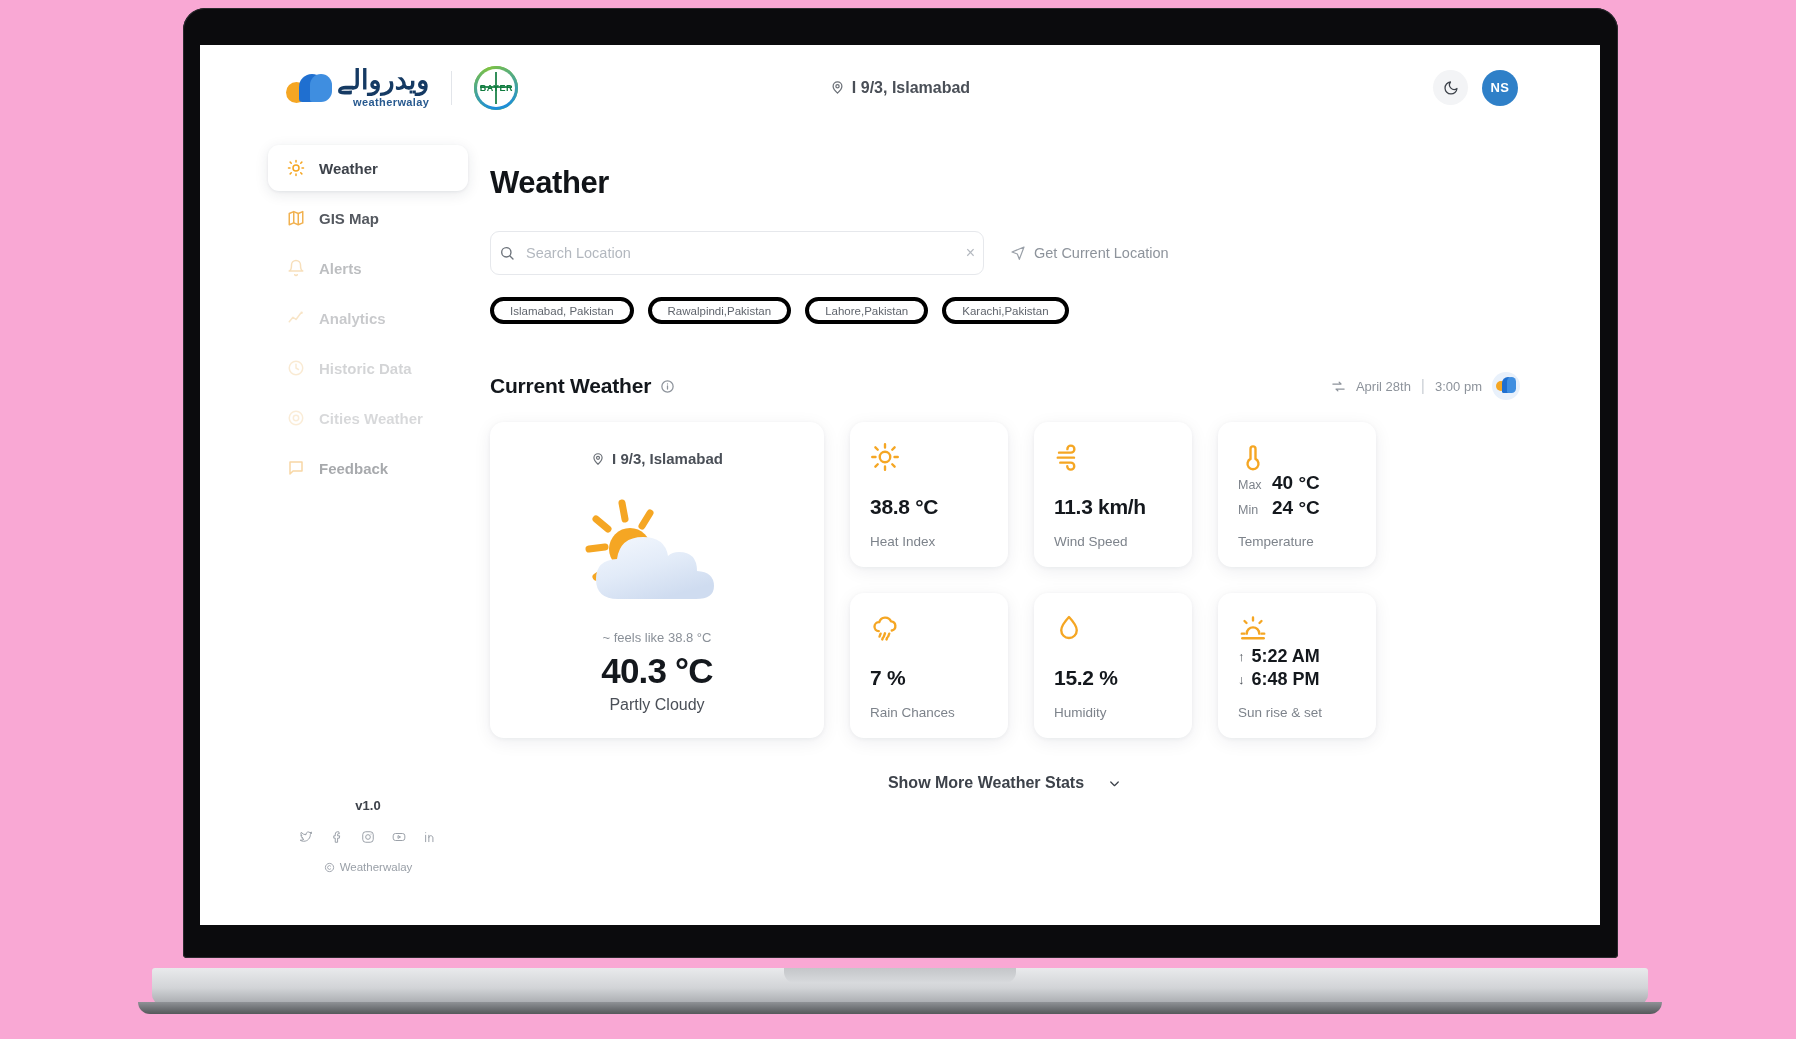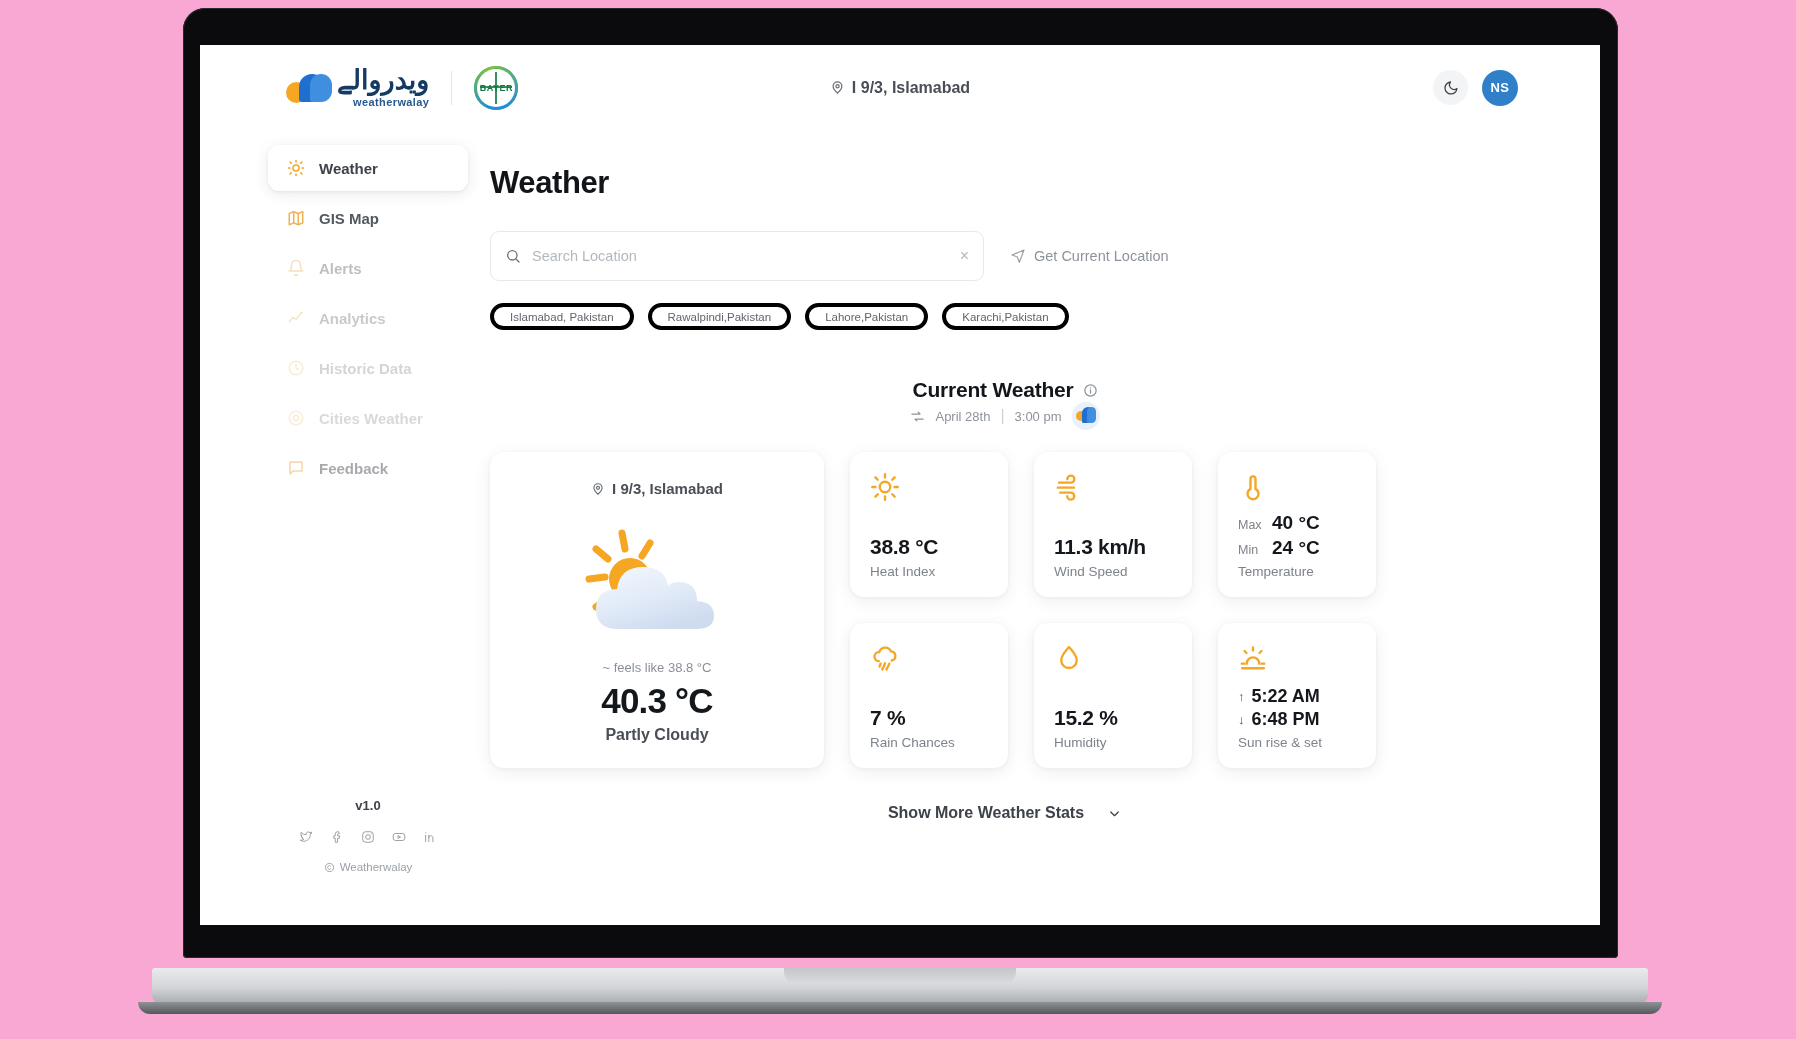--- a/index.html
+++ b/index.html
@@ -158,42 +158,42 @@
   .socials { display:flex; align-items:center; gap:17px; }
   .socials span { color:#9aa0a8; display:flex; }
   .copyright { font-size:11.5px; color:#9aa0a8; display:flex; align-items:center; gap:5px; }
 
   
   .main { position:absolute; left:290px; top:120px; right:66px; bottom:0; }
   .page-title { font-size:31px; font-weight:700; color:#111418; letter-spacing:-.4px; }
 
   .searchrow { display:flex; align-items:center; gap:26px; margin-top:30px; }
   .searchbox {
-    width:494px; height:50px; border:1px solid #e6e8ec; border-radius:9px;
-    display:flex; align-items:center; padding:0 14px; gap:11px; background:#fff;
+    width:494px; height:44px; border:1px solid #e6e8ec; border-radius:9px;
+    display:flex; align-items:center; padding:0 8px; gap:11px; background:#fff;
   }
   .searchbox input {
     flex:1; border:0; outline:0; font-size:14.5px; color:#40454d;
     font-family:"Liberation Sans", sans-serif; background:transparent;
   }
   .searchbox input::placeholder { color:#b3b8bf; }
   .clear-x { color:#b3b8bf; font-size:16px; cursor:pointer; line-height:1; }
   .getloc { display:flex; align-items:center; gap:8px; color:#8d939b; font-size:14.5px; cursor:pointer; }
 
   .chips { display:flex; gap:14px; margin-top:22px; }
   .chip {
     height:27px; padding:0 16px; border-radius:14px;
     border:4px solid #000000; background:#fff;
     display:flex; align-items:center;
     font-size:11.5px; color:#60656d; cursor:pointer; white-space:nowrap;
   }
 
   .sec-head {
     display:flex; align-items:center; justify-content:space-between;
-    margin-top:48px; padding-right:14px;flex-direction:column;
+    margin-top:48px; padding-right:14px;
   }
   .sec-title { display:flex; align-items:center; gap:9px; }
   .sec-title h2 { font-size:21px; font-weight:700; color:#13171c; letter-spacing:-.2px; }
   .sec-meta { display:flex; align-items:center; gap:10px; }
   .sec-meta .stamp { font-size:13px; color:#8d939b; }
   .sec-meta .sep { color:#ccd0d6; }
   .stamp-logo {
     width:28px;height:28px;border-radius:50%;
     background:#e9f1fb; position:relative; overflow:hidden;
     display:flex;align-items:center;justify-content:center;
@@ -212,32 +212,32 @@
   }
   .hero-card {
     width:334px; height:316px;
     display:flex; flex-direction:column; align-items:center;
     padding:28px 16px 24px;
   }
   .hero-loc { display:flex; align-items:center; gap:7px; font-size:15px; color:#4a4f57; font-weight:600; }
   .hero-icon { margin-top:22px; }
   .hero-feels { margin-top:auto; font-size:13px; color:#8a9098; }
   .hero-temp { font-size:35px; font-weight:700; color:#14181d; letter-spacing:-.8px; margin-top:6px; }
-  .hero-cond { font-size:16px; color:#4a4f57; margin-top:5px;font-weight:bold; }
+  .hero-cond { font-size:16px; color:#4a4f57; margin-top:5px; }
 
   .stats { display:flex; flex-direction:column; gap:26px; }
   .stats-row { display:flex; gap:26px; }
   .stat-card {
     width:158px; height:145px;
     padding:20px 20px 18px;
     display:flex; flex-direction:column;
   }
   .stat-ico { height:40px; display:flex; align-items:flex-start; }
   .stat-val { margin-top:auto; font-size:21px; font-weight:700; color:#14181d; letter-spacing:-.3px; }
-  .stat-lbl { font-size:13.5px; color:#7d838b; margin-top:5px; }
+  .stat-lbl { font-size:13.5px; color:#7d838b; margin-top:15px; }
   .mm-row { display:flex; align-items:baseline; gap:8px; }
   .mm-key { font-size:12.5px; color:#7d838b; width:26px; }
   .mm-val { font-size:19px; font-weight:700; color:#14181d; }
   .sun-row { display:flex; align-items:center; gap:7px; }
   .sun-arrow { font-size:13px; color:#4a4f57; }
   .sun-val { font-size:18px; font-weight:700; color:#14181d; }
 
   .showmore {
     display:flex; align-items:center; justify-content:center; gap:23px;
     margin-top:36px; margin-right:14px;

